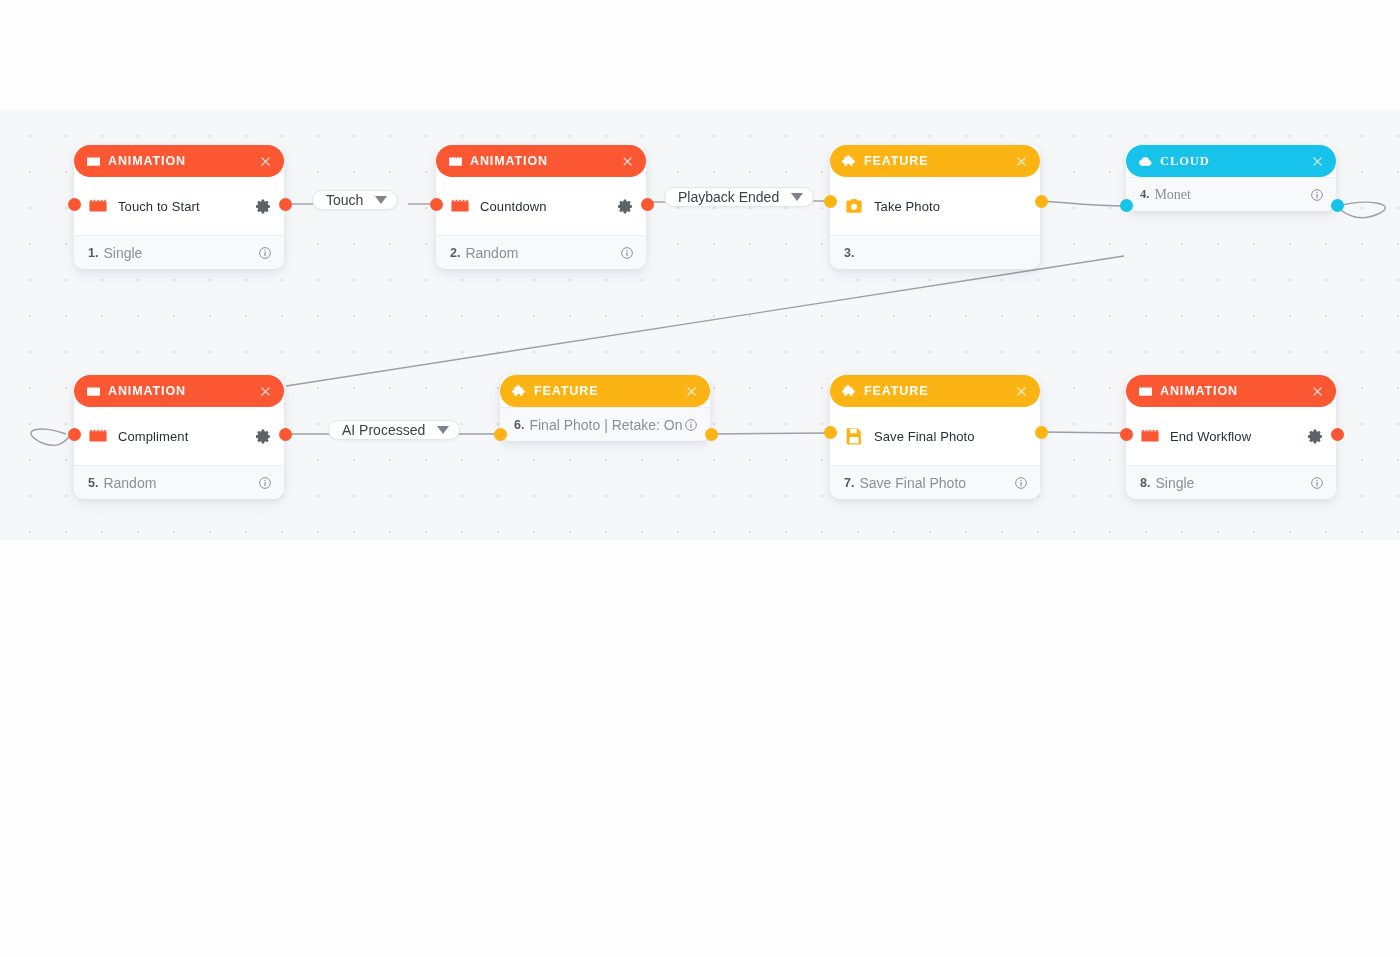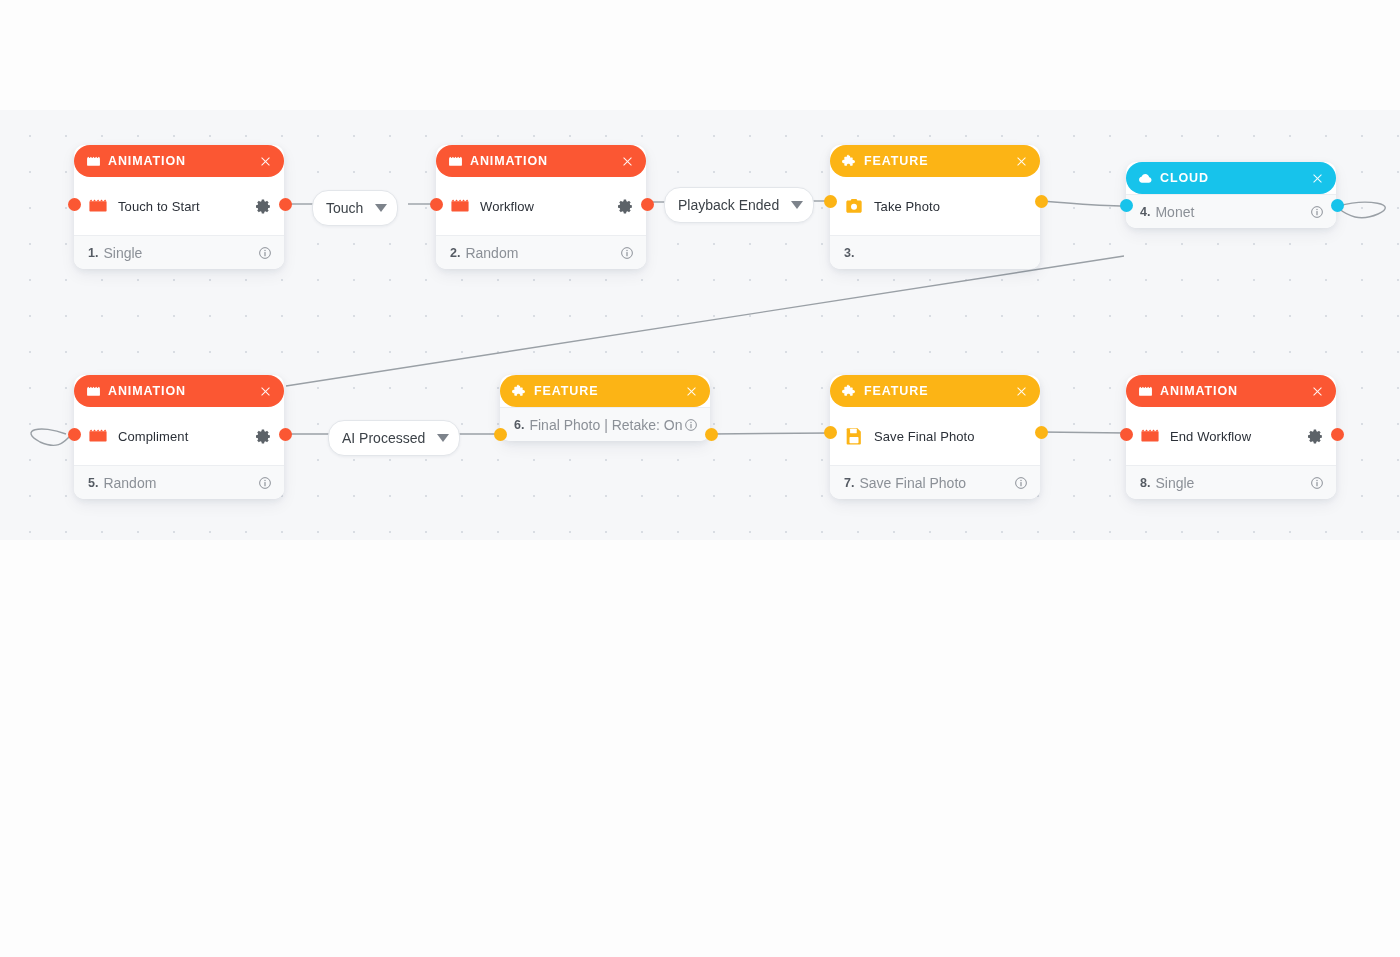--- a/index.html
+++ b/index.html
@@ -170,21 +170,21 @@
     position: absolute;
     width: 13px;
     height: 13px;
     border-radius: 50%;
     z-index: 7;
   }
 
   
   .edge-pill {
     position: absolute;
-    height: 36px;
+    height: 20px;
     display: inline-flex;
     align-items: center;
     padding: 0 10px 0 13px;
     background: #ffffff;
     border: 1px solid #e3e6ea;
     border-radius: 16px;
     box-shadow: 0 1px 3px rgba(24,39,75,0.06);
     z-index: 8;
     cursor: pointer;
   }
@@ -305,21 +305,21 @@
             </svg>
           </span>
         </div>
         <div class="node-body">
           <span class="body-icon">
             <svg width="20" height="20" viewBox="0 0 24 24" fill="#fb5733" xmlns="http://www.w3.org/2000/svg">
               <path d="M2.6 6.4h18.8c.5 0 .9.4.9.9v10.4c0 .5-.4.9-.9.9H2.6c-.5 0-.9-.4-.9-.9V7.3c0-.5.4-.9.9-.9z"></path>
               <path d="M1.7 6.4l2.1-2.2 1.5 2.2H3.3zM5.9 6.4L8 4.2l1.5 2.2H7.5zM10.1 6.4l2.1-2.2 1.5 2.2h-2.2zM14.3 6.4l2.1-2.2 1.5 2.2h-2.2zM18.5 6.4l2.1-2.2 1.5 2.2h-2.2z"></path>
             </svg>
           </span>
-          <span class="node-title">Workflow</span>
+          <span class="node-title">Countdown</span>
           <span class="node-gear">
             <svg width="17" height="17" viewBox="0 0 24 24" fill="#5c6268" xmlns="http://www.w3.org/2000/svg">
               <path d="M12 8.1c-2.2 0-3.9 1.8-3.9 3.9s1.7 3.9 3.9 3.9 3.9-1.8 3.9-3.9S14.2 8.1 12 8.1zm0 6c-1.2 0-2.1-.9-2.1-2.1s.9-2.1 2.1-2.1 2.1.9 2.1 2.1-.9 2.1-2.1 2.1z"></path>
               <path d="M21 13.6v-3.2l-2.4-.5c-.2-.6-.4-1.2-.7-1.7l1.4-2-2.3-2.3-2 1.4c-.5-.3-1.1-.6-1.7-.7L12.8 2.2H9.6l-.5 2.4c-.6.2-1.2.4-1.7.7l-2-1.4L3.1 6.2l1.4 2c-.3.5-.6 1.1-.7 1.7l-2.4.5v3.2l2.4.5c.2.6.4 1.2.7 1.7l-1.4 2 2.3 2.3 2-1.4c.5.3 1.1.6 1.7.7l.5 2.4h3.2l.5-2.4c.6-.2 1.2-.4 1.7-.7l2 1.4 2.3-2.3-1.4-2c.3-.5.6-1.1.7-1.7l2.4-.5z"></path>
             </svg>
           </span>
         </div>
         <div class="node-footer">
           <span class="footer-index">2.</span>
           <span class="footer-text">Random</span>
@@ -353,21 +353,21 @@
               <circle cx="12" cy="13" r="3.6" fill="#ffffff"></circle>
             </svg>
           </span>
           <span class="node-title">Take Photo</span>
         </div>
         <div class="node-footer">
           <span class="footer-index">3.</span>
           <span class="footer-text"></span>
         </div>
       </div>
-      <div class="node" style="left: 1126px; top: 162px;">
+      <div class="node" style="left: 1126px; top: 145px; font-family: Liberation Serif, serif;">
         <div class="node-header" style="background: rgb(23, 195, 235);">
           <span class="hdr-icon">
             <svg width="15" height="15" viewBox="0 0 24 24" fill="#ffffff" xmlns="http://www.w3.org/2000/svg">
               <path d="M6.4 18.6c-2.6 0-4.7-2.1-4.7-4.7 0-2.3 1.7-4.3 4-4.6.8-2.6 3.2-4.4 6-4.4 3.1 0 5.7 2.2 6.2 5.1 2.1.3 3.7 2.1 3.7 4.3 0 2.4-1.9 4.3-4.3 4.3H6.4z"></path>
             </svg>
           </span>
           <span class="hdr-label">CLOUD</span>
           <span class="node-close">
             <svg width="13" height="13" viewBox="0 0 24 24" fill="#ffffff" xmlns="http://www.w3.org/2000/svg">
               <path d="M5.4 4.1l6.6 6.6 6.6-6.6 1.3 1.3L13.3 12l6.6 6.6-1.3 1.3-6.6-6.6-6.6 6.6-1.3-1.3L10.7 12 4.1 5.4z"></path>

